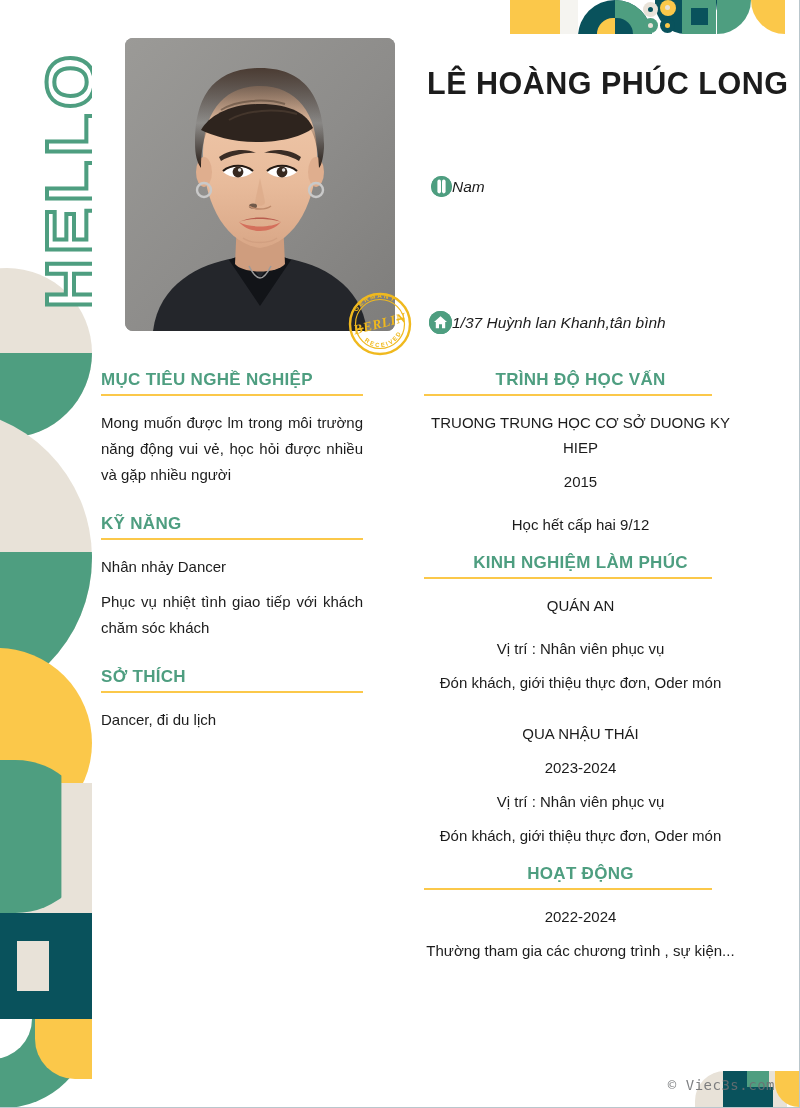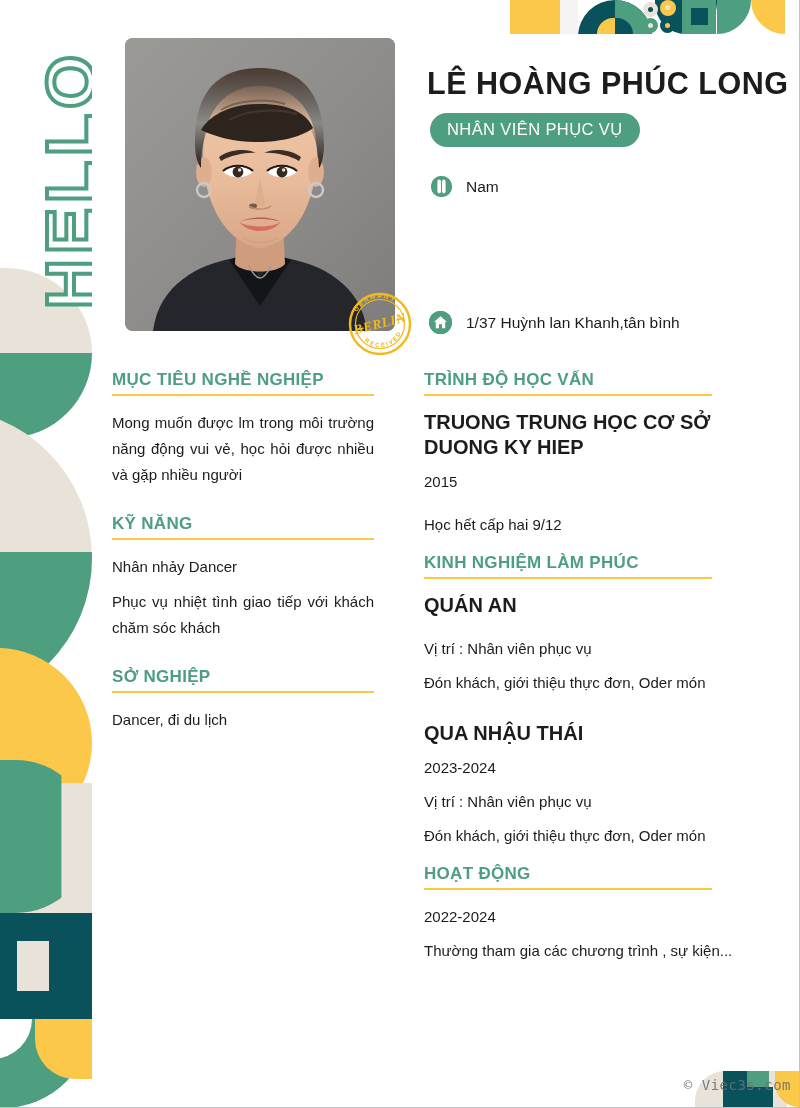--- a/index.html
+++ b/index.html
@@ -87,46 +87,46 @@
     letter-spacing:.4px;
     padding:7px 17px 8px 17px;
     border-radius:18px;
     white-space:nowrap;
   }
 
   .info-row{
     position:absolute;
     display:flex;
     align-items:center;
-    gap:14px;
+    font-style:italic;
   }
   .info-row .txt{
     font-size:15.5px;
     color:#1c1c1c;
   }
   .circ-icon{
     width:21px;height:21px;
     border-radius:50%;
     background:#4e9e80;
     display:flex;align-items:center;justify-content:center;
     flex:0 0 auto;
   }
   .circ-icon svg{display:block;}
 
   #gender-row{left:431px; top:176px;}
   #address-row{left:429px; top:311px;}
 
   
   .col-left{
     position:absolute;
-    left:112px; top:370px; width:262px;
+    left:101px; top:370px; width:262px;
   }
   .col-right{
     position:absolute;
-    left:424px; top:370px; width:313px;
+    left:424px; top:370px; width:313px;text-align:center;
   }
 
   .sec-title{
     font-size:17px;
     font-weight:700;
     color:#4e9e80;
     letter-spacing:.3px;
     margin:0 0 4px 0;
     white-space:nowrap;
   }
@@ -149,36 +149,36 @@
     font-size:15px;
     line-height:26px;
     color:#1c1c1c;
     margin:0;
   }
   .gap-lg{height:26px;}
   .gap-md{height:16px;}
   .gap-sm{height:9px;}
 
   .item-title{
-    font-size:20px;
-    font-weight:700;
+    font-size:15px;
+    font-weight:400;
     color:#1c1c1c;
     line-height:25px;
     margin:0;
   }
   .item-line{
     font-size:15px;
     line-height:25px;
     color:#1c1c1c;
     margin:0;
   }
 
   .watermark{
     position:absolute;
-    right:8px; bottom:14px;
+    right:24px; bottom:14px;
     font-family:"DejaVu Sans Mono","Liberation Mono",monospace;
     font-size:14px;
     color:#6d6f72;
     letter-spacing:.5px;
     opacity:.88;
     user-select:none;
   }
 </style>
 </head>
 <body>
@@ -335,21 +335,20 @@
           <textPath href="#arcBot" startOffset="50%" text-anchor="middle">RECEIVED</textPath>
         </text>
         <text x="36" y="40" text-anchor="middle" font-family="'Liberation Serif',serif" font-size="13.5" font-weight="700" font-style="italic" fill="#f0b91e" letter-spacing="0.6">BERLIN</text>
         <line x1="11" y1="36" x2="19" y2="36" stroke="#f0b91e" stroke-width="1.6"></line>
         <line x1="53" y1="36" x2="61" y2="36" stroke="#f0b91e" stroke-width="1.6"></line>
       </g>
     </svg>
   </div>
 
   <div class="name">LÊ HOÀNG PHÚC LONG</div>
-  <div class="role-badge">NHÂN VIÊN PHỤC VỤ</div>
 
   <div class="info-row" id="gender-row">
     <span class="circ-icon">
       <svg viewBox="0 0 21 21" width="21" height="21">
         <circle cx="10.5" cy="10.5" r="10.5" fill="#4e9e80"></circle>
         <rect x="6.4" y="3.6" width="3.6" height="13.8" rx="1.8" fill="#ffffff"></rect>
         <rect x="11" y="3.6" width="3.6" height="13.8" rx="1.8" fill="#ffffff"></rect>
       </svg>
     </span>
     <span class="txt">Nam</span>
@@ -379,21 +378,21 @@
       <div class="sec-title">KỸ NĂNG</div>
       <div class="sec-rule rule-l"></div>
       <p class="body-txt">Nhân nhảy Dancer</p>
       <div class="gap-sm"></div>
       <p class="body-just">Phục vụ nhiệt tình giao tiếp với khách chăm sóc khách</p>
     </div>
 
     <div class="gap-lg"></div>
 
     <div>
-      <div class="sec-title">SỞ NGHIỆP</div>
+      <div class="sec-title">SỞ THÍCH</div>
       <div class="sec-rule rule-l"></div>
       <p class="body-txt">Dancer, đi du lịch</p>
     </div>
 
   </div>
 
   <div class="col-right">
 
     <div>
       <div class="sec-title">TRÌNH ĐỘ HỌC VẤN</div>

